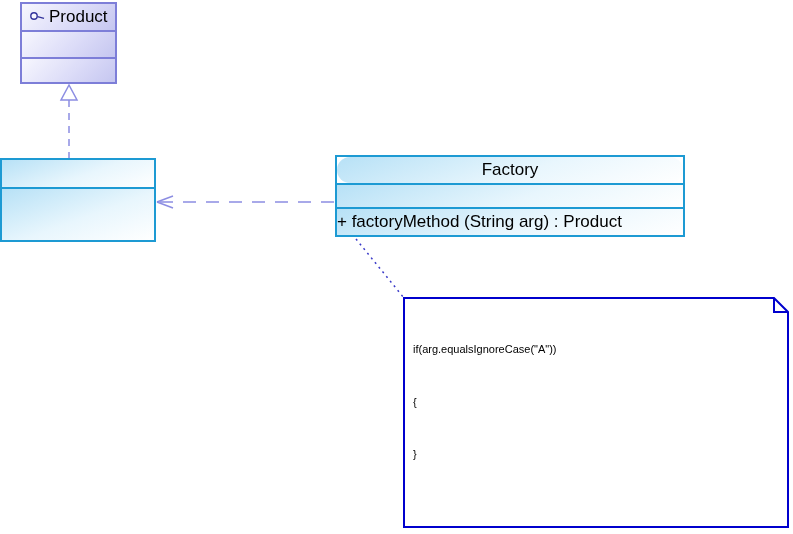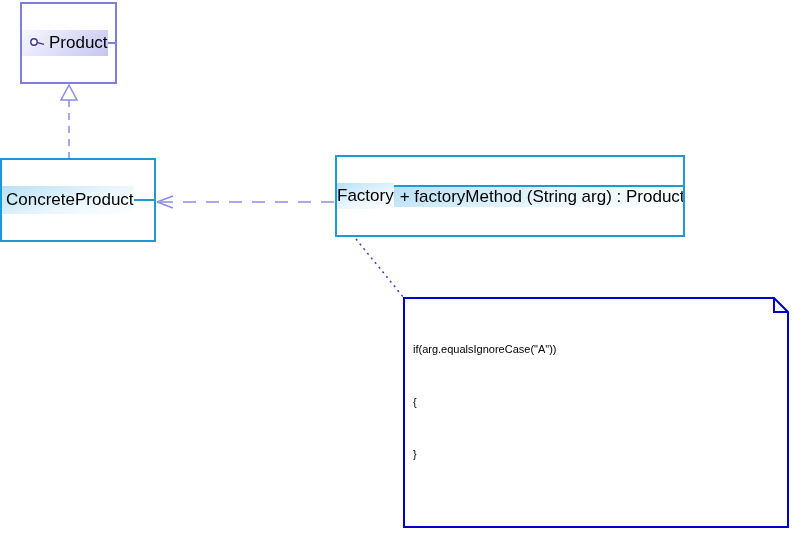--- a/index.html
+++ b/index.html
@@ -17,22 +17,21 @@
   svg.connector-layer {
     position: absolute;
     left: 0; top: 0;
     width: 793px; height: 534px;
   }
 
   
   .class-box {
     position: absolute;
     display: flex;
-    flex-direction: row;
-    align-items: center;
+    flex-direction: column;
   }
   .compartment {
     overflow: hidden;
     white-space: nowrap;
   }
 
   
   .box-purple { border: 2px solid #7d7ed8; }
   .box-purple .compartment {
     background: linear-gradient(135deg, #f7f7fe 0%, #dcdcf8 55%, #c5c6f0 100%);
@@ -45,29 +44,28 @@
     background: linear-gradient(160deg, #b7e1f6 0%, #e8f6fd 55%, #ffffff 100%);
   }
   .box-cyan .compartment + .compartment { border-top: 2px solid #1d9ad3; }
 
   .title-compartment {
     display: flex;
     align-items: center;
     color: #000000;
     font-size: 17px;
   }
-  .title-center { justify-content: center; }
+  .title-center { justify-content: center; border-radius: 13px; }
   .title-left { justify-content: flex-start; padding-left: 4px; }
 
   .iface-icon { display: inline-flex; margin: 0 3px 0 3px; }
 
   .ops-line {
     display: flex;
     align-items: center;
-    padding-left: 6px;
     font-size: 17px;
     color: #000000;
     height: 100%;
   }
 
   
   .product-box        { left: 20px;  top: 2px;   width: 97px;  height: 82px; }
   .product-box .c1    { height: 26px; }
   .product-box .c2    { height: 27px; }
   .product-box .c3    { flex: 1; }
@@ -129,23 +127,20 @@
           <line x1="8.5" y1="5.6" x2="15" y2="7.4" stroke="#34349c" stroke-width="1.4"></line>
         </svg>
       </span>
       <span>Product</span>
     </div>
     <div class="compartment c2"></div>
     <div class="compartment c3"></div>
   </div>
 
   <div class="class-box box-cyan concrete-box">
-    <div class="compartment c1 title-compartment title-left">
-      <span>ConcreteProduct</span>
-    </div>
     <div class="compartment c2"></div>
     <div class="compartment c3"></div>
   </div>
 
   <div class="class-box box-cyan factory-box">
     <div class="compartment c1 title-compartment title-center">
       <span>Factory</span>
     </div>
     <div class="compartment c2"></div>
     <div class="compartment c3">

